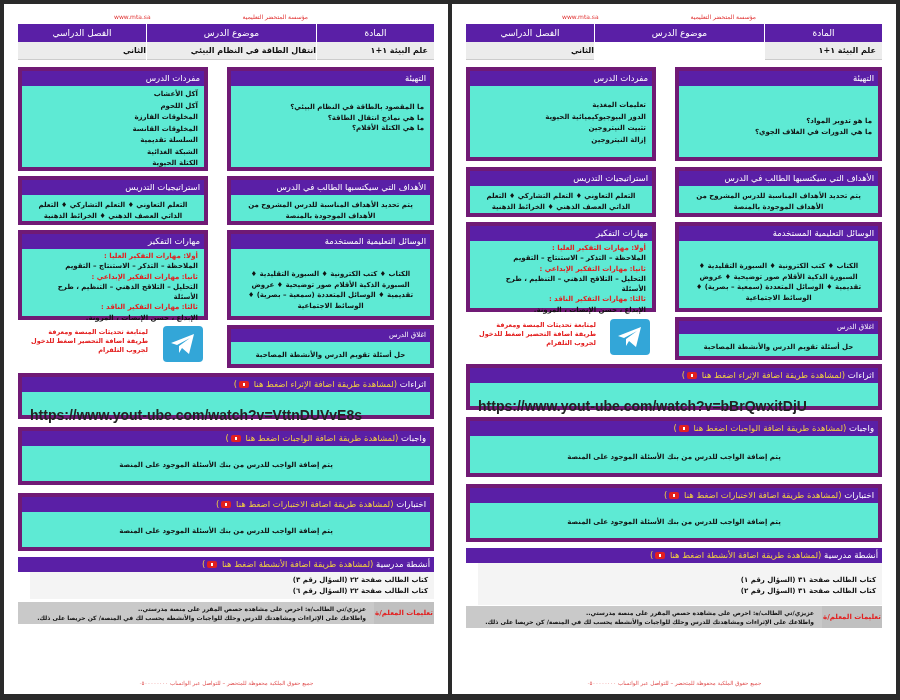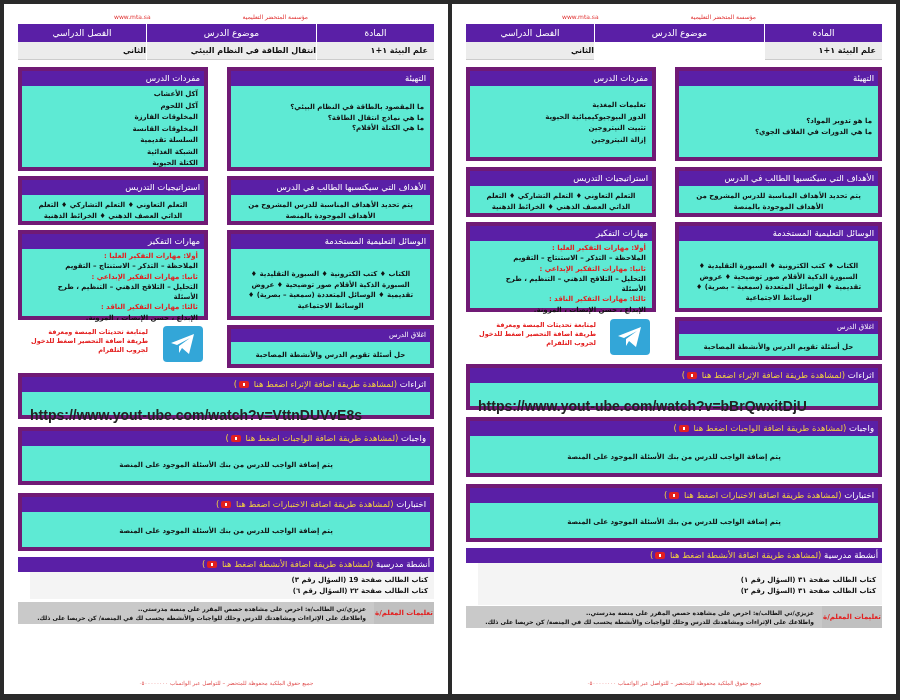--- a/index.html
+++ b/index.html
@@ -154,21 +154,21 @@
     <div class="bb center" style="padding-top:14px;">يتم إضافة الواجب للدرس من بنك الأسئلة الموجود على المنصة</div>
   </div>
 
   <div class="box plain" style="top:553px; left:14px; right:14px; height:44px; border:none;">
     <div class="bh">
       <span>أنشطة مدرسية</span>
       <span class="gold">(لمشاهدة طريقة اضافة الأنشطة اضغط هنا</span>
       <span class="ytdot"></span><span class="gold">)</span>
     </div>
     <div class="bb right" style="padding-top:3px; background:#f4f4f4;">
-      <div>كتاب الطالب صفحة 19 (السؤال رقم ٣)</div>
+      <div>كتاب الطالب صفحة ٢٢ (السؤال رقم ٣)</div>
       <div>كتاب الطالب صفحة ٢٢ (السؤال رقم ٦)</div>
     </div>
   </div>
 
   <div class="notes" style="top:598px; left:14px; right:14px;">
     <div class="lbl">تعليمات المعلم/ة</div>
     <div class="txt">
       <div>عزيزي/تي الطالب/ة: احرص على مشاهدة حصص المقرر على منصة مدرستي..</div>
       <div>واطلاعك على الإثراءات ومشاهدتك للدرس وحلك للواجبات والأنشطة يحسب لك في المنصة/ كن حريصا على ذلك.</div>
     </div>

